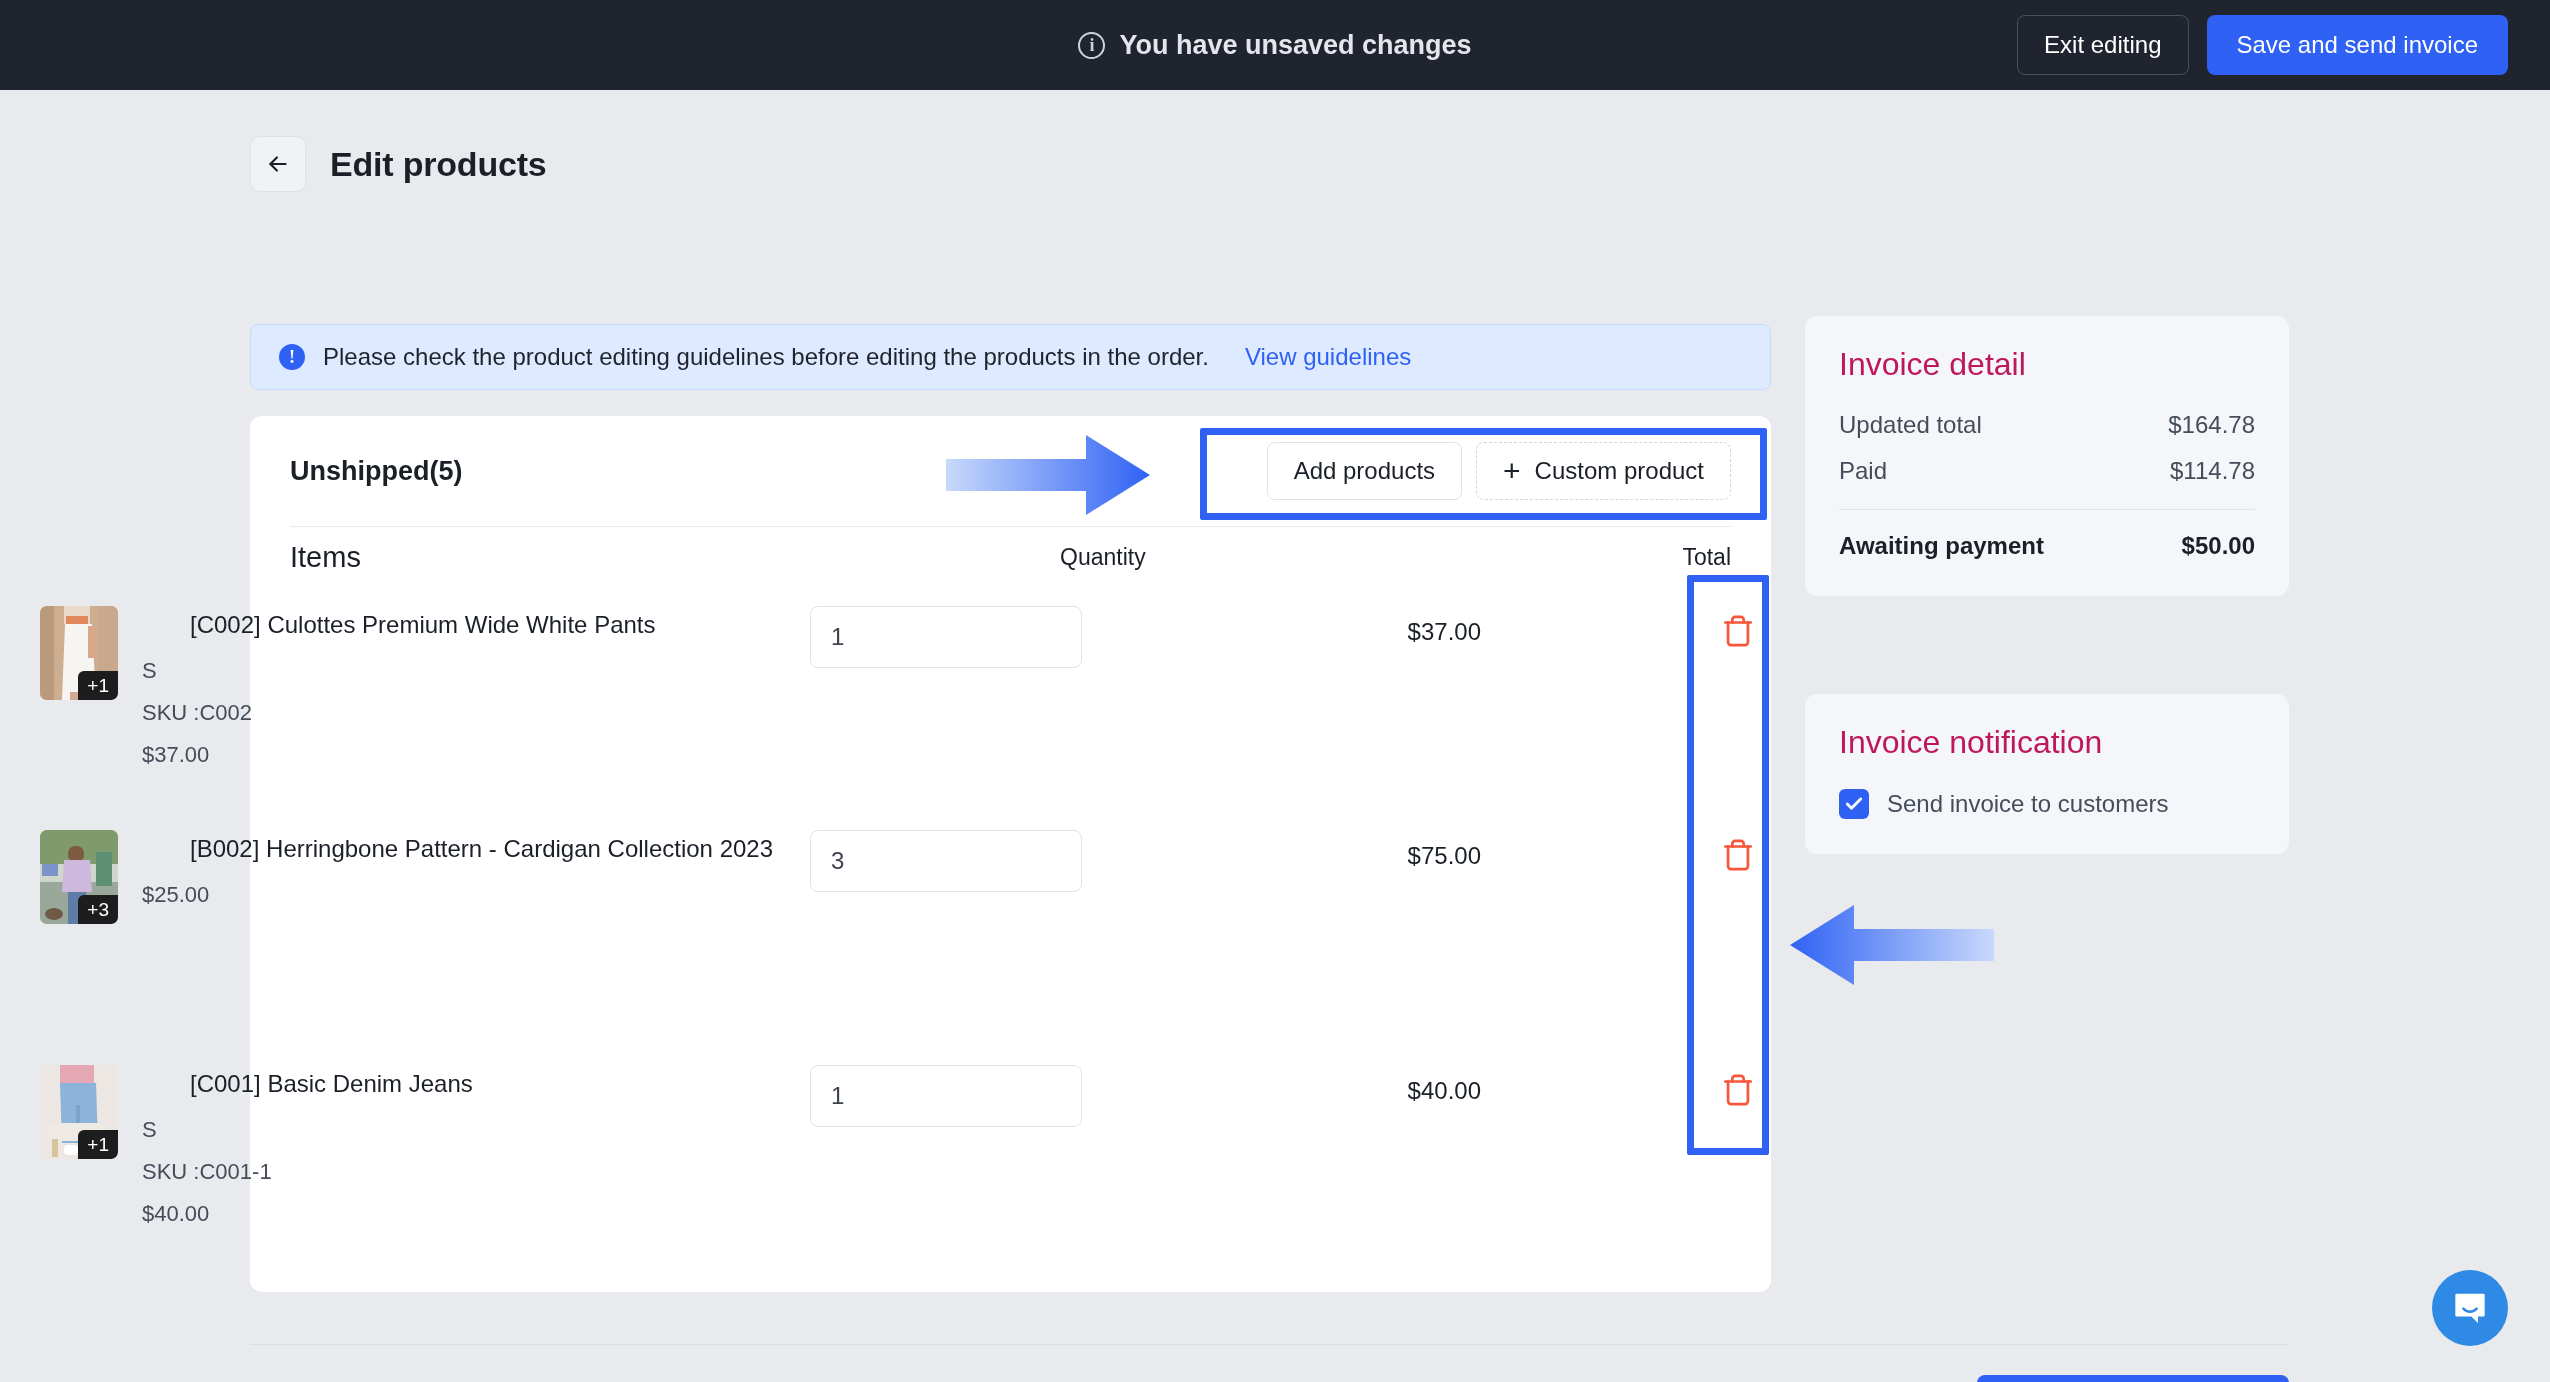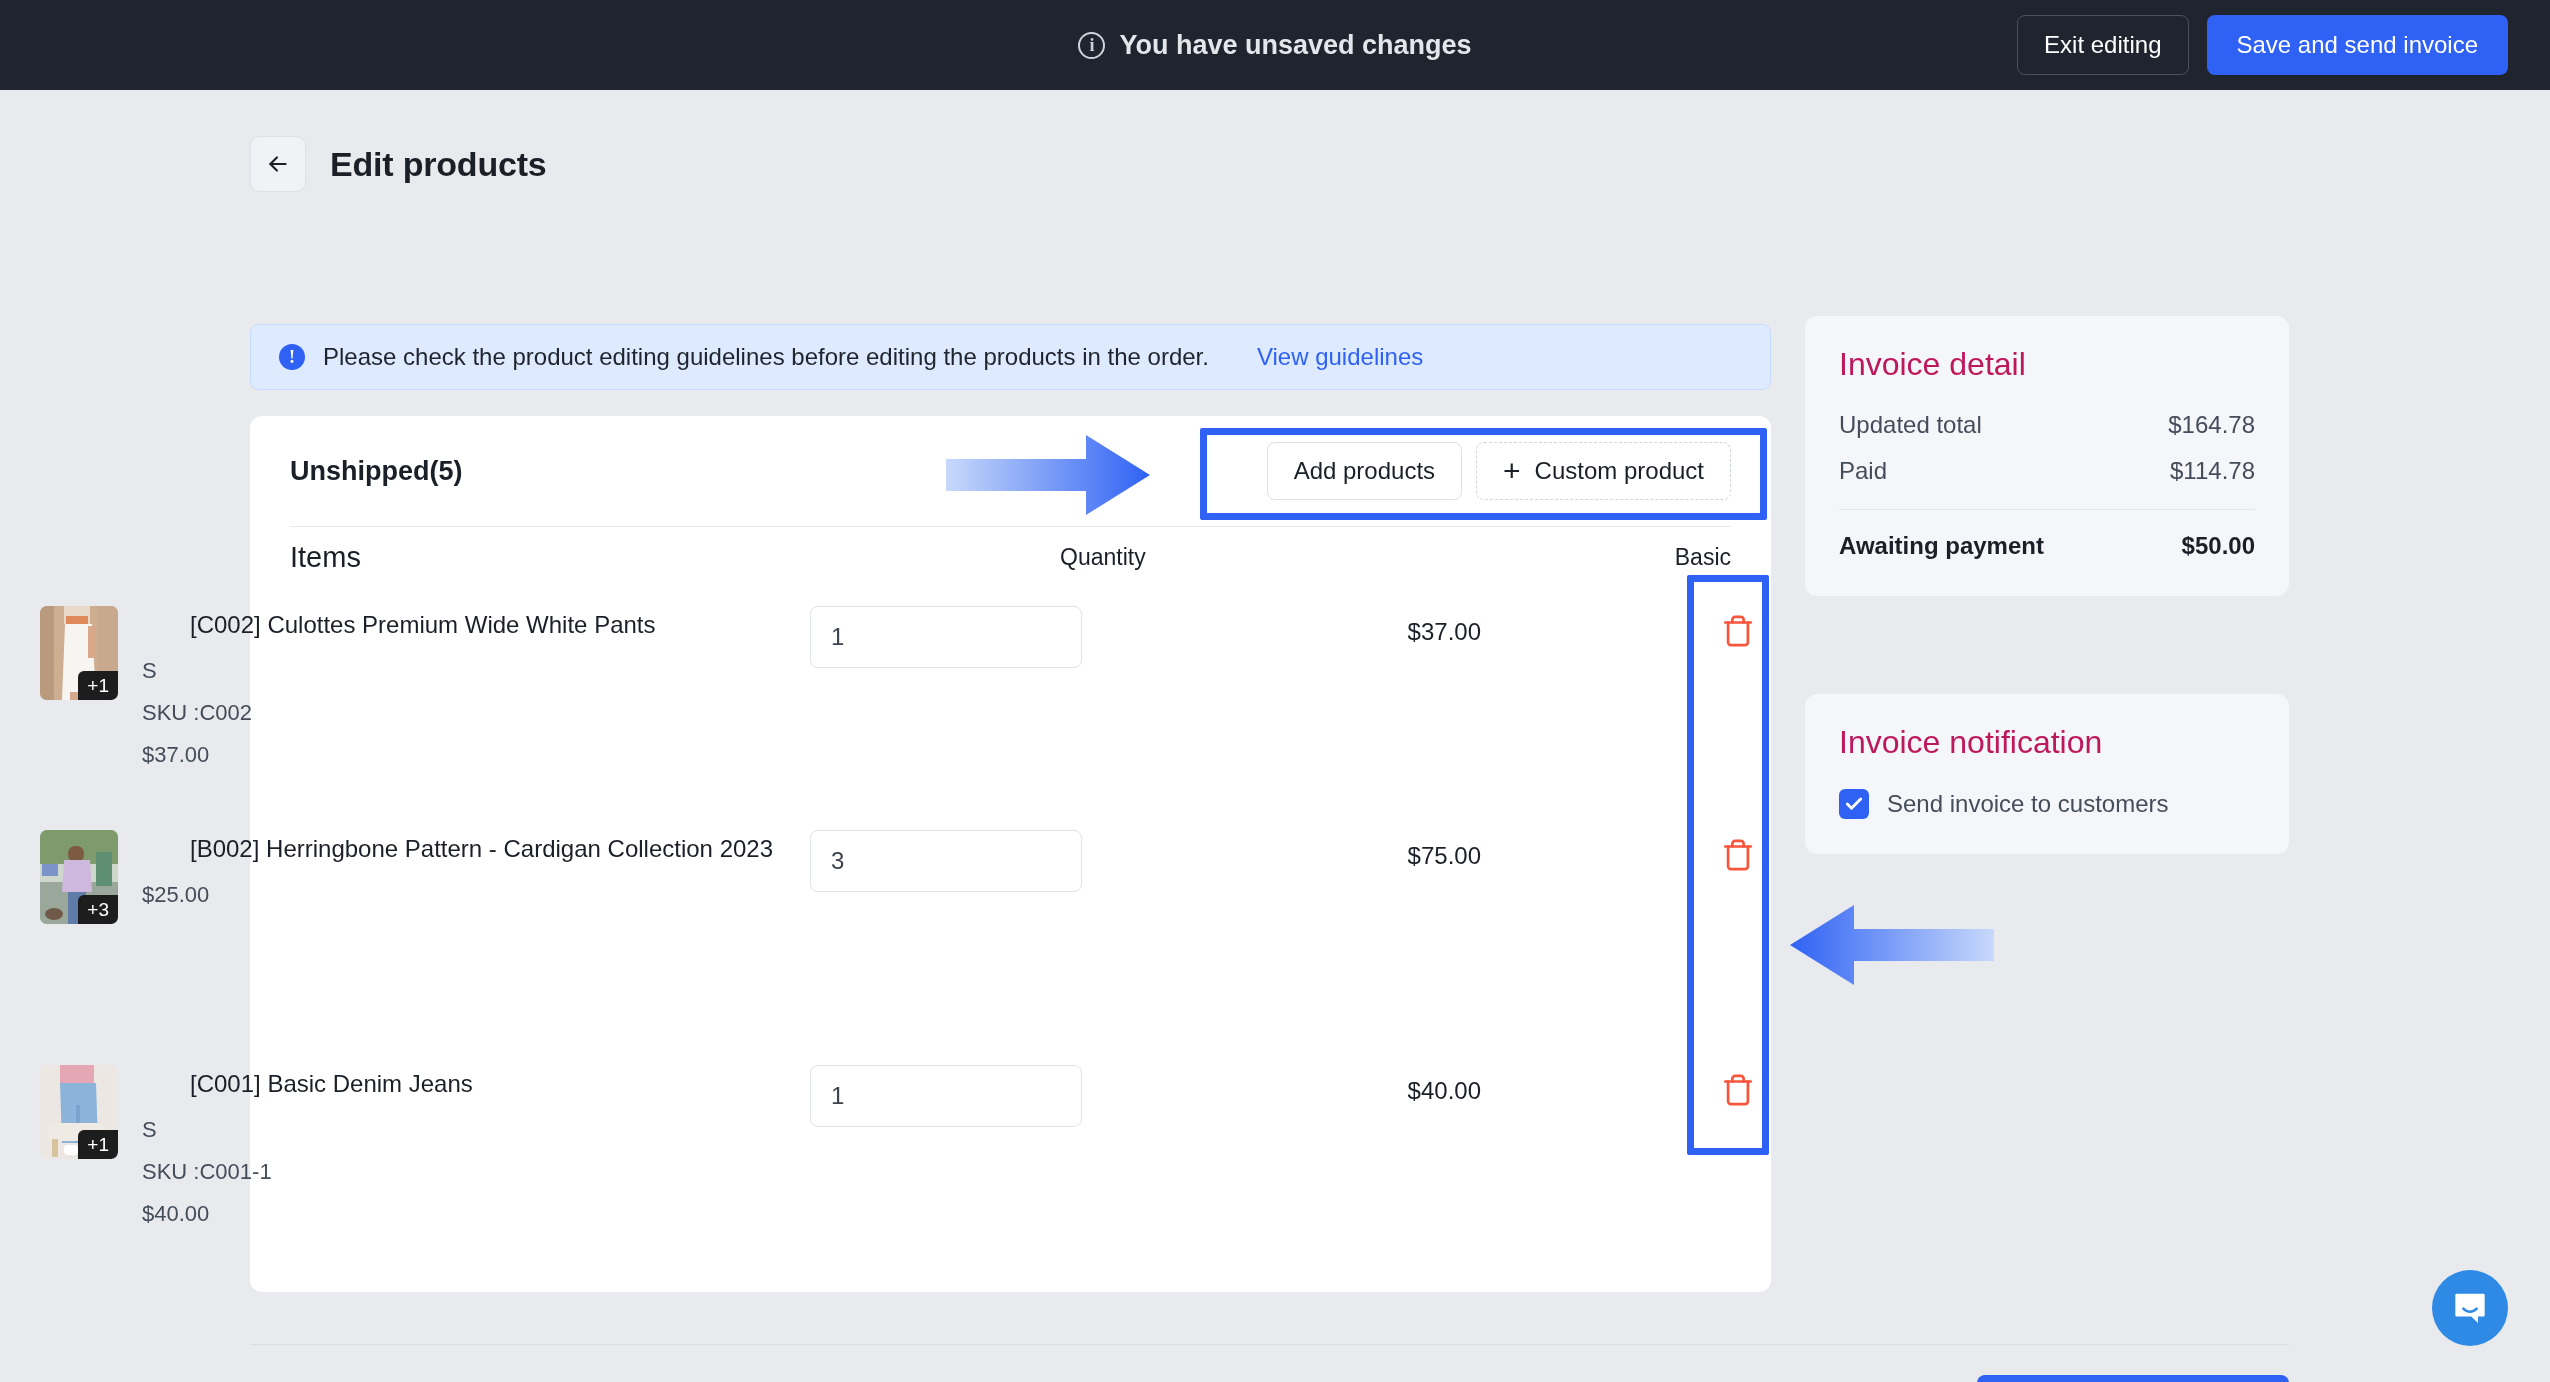--- a/index.html
+++ b/index.html
@@ -125,21 +125,21 @@
     display: flex; align-items: center; justify-content: center;
     font-size: 18px; font-weight: 700;
     font-family: "Liberation Serif", serif;
     flex: 0 0 auto;
     line-height: 1;
   }
   .notice-text { font-size: 24px; color: #1f242e; text-align: center; }
   .notice-link {
     font-size: 24px;
     color: #2f62f4;
-    margin-left: 30px;
+    margin-left: 18px;
     text-decoration: none;
     cursor: pointer;
   }
 
   
   .products-card {
     position: absolute;
     left: 250px; top: 326px;
     width: 1521px; height: 876px;
     background: #ffffff;
@@ -447,21 +447,21 @@
           <span>Custom product</span>
         </button>
       </div>
     </div>
 
     <div class="card-divider"></div>
 
     <div class="table-head">
       <div class="th-items">Items</div>
       <div class="th-qty">Quantity</div>
-      <div class="th-total">Basic</div>
+      <div class="th-total">Total</div>
     </div>
   </div>
 
   <div class="prod-row row-1">
     <div class="cell-item">
       <div class="thumb-wrap">
         <svg class="thumb" viewBox="0 0 78 94" preserveAspectRatio="none">
           <rect x="0" y="0" width="78" height="94" fill="#cdae91"></rect>
           <rect x="0" y="0" width="14" height="94" fill="#b99a7d"></rect>
           <rect x="58" y="0" width="20" height="94" fill="#c8a98d"></rect>

